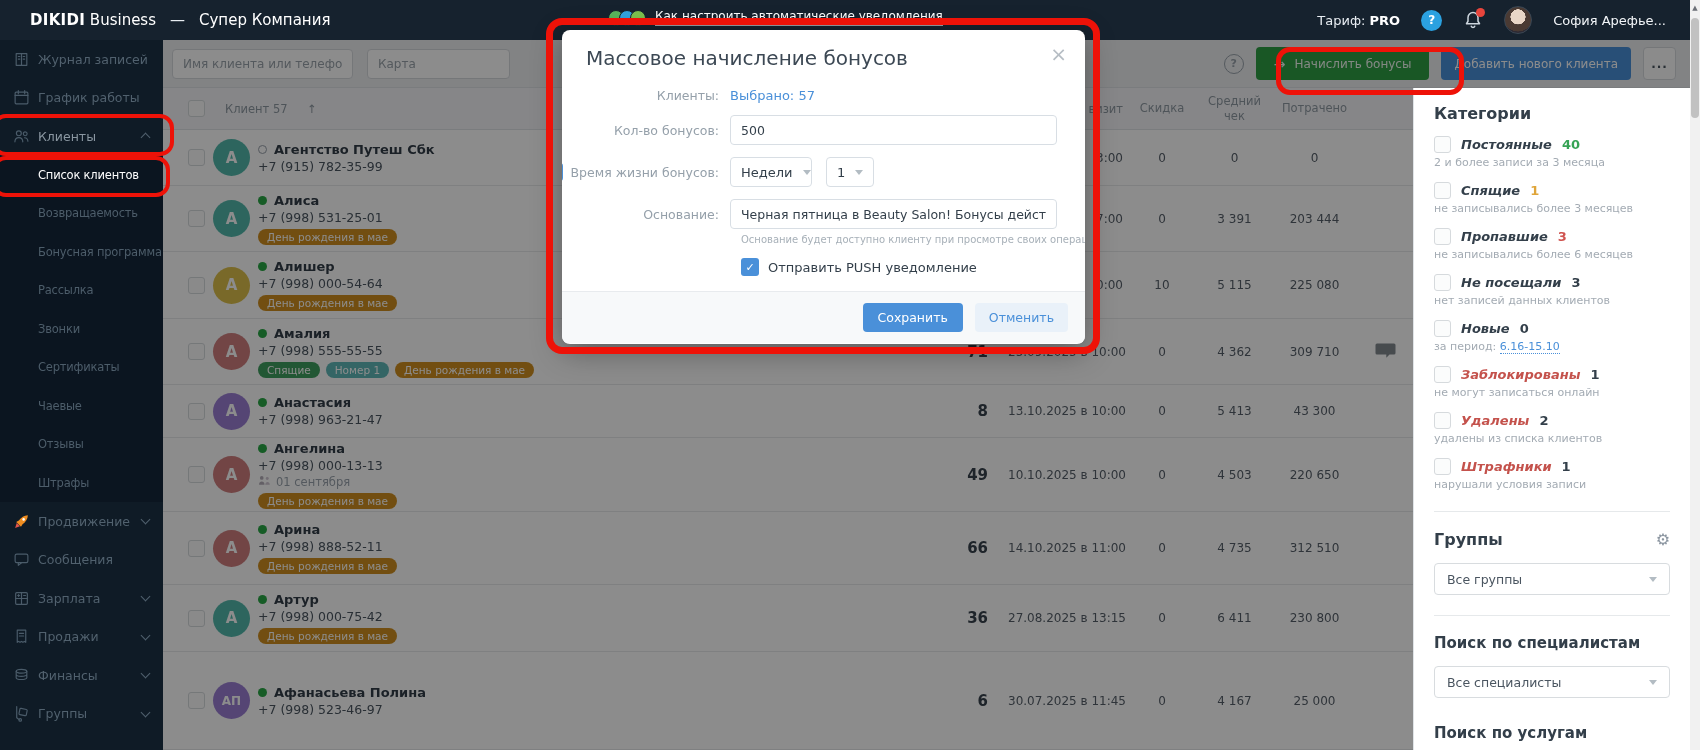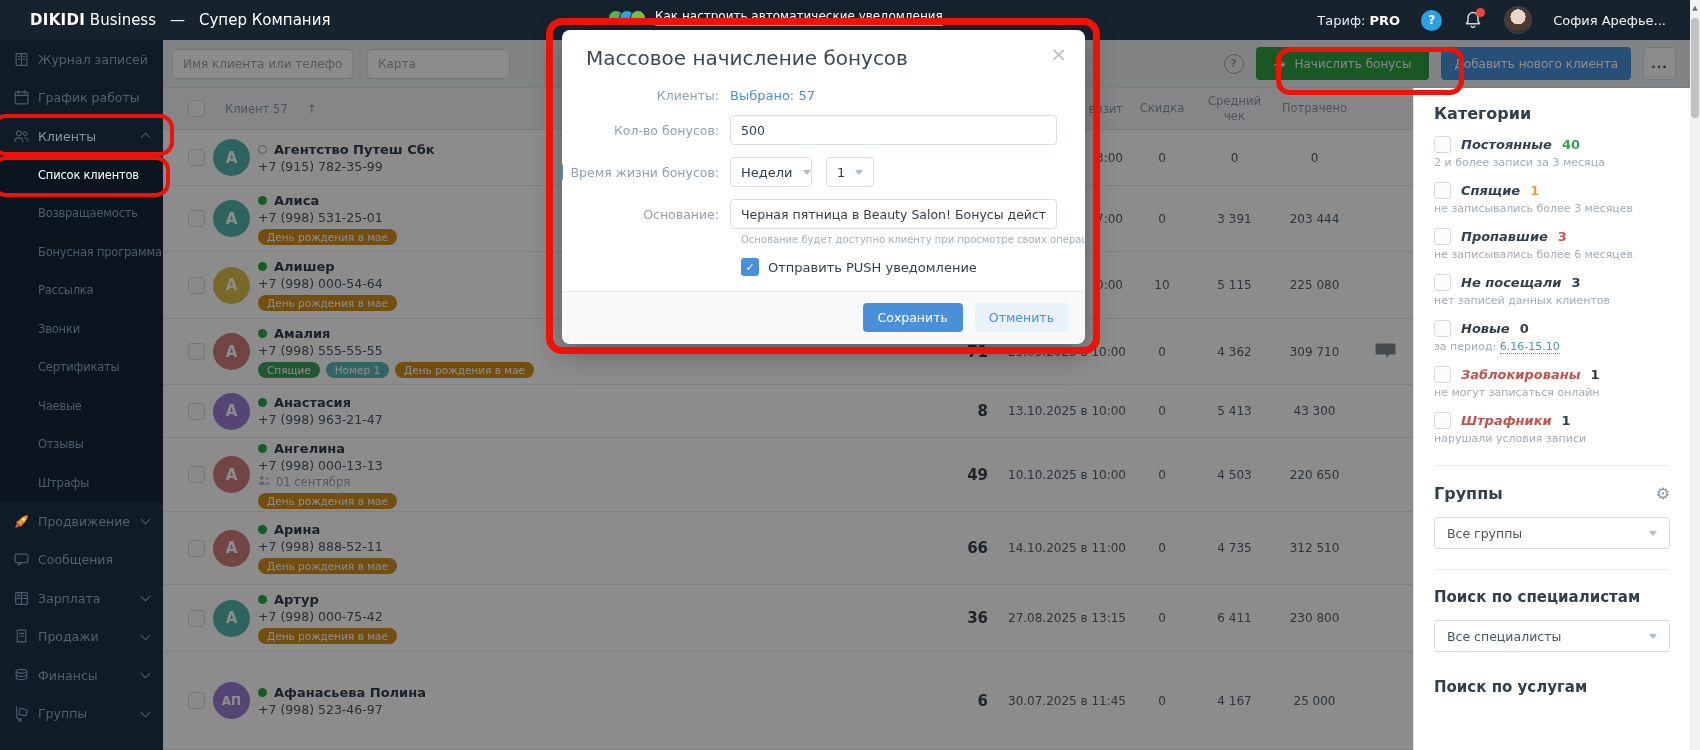--- a/index.html
+++ b/index.html
@@ -592,20 +592,28 @@
         <div class="cat-line">
           <span class="cb"></span>
           <span class="cat-label red">Заблокированы</span>
           <span class="cat-count" style="color: rgb(51, 63, 74);">1</span>
         </div>
         <div class="cat-desc">не могут записаться онлайн</div>
       </div>
       <div class="cat">
         <div class="cat-line">
           <span class="cb"></span>
+          <span class="cat-label red">Удалены</span>
+          <span class="cat-count" style="color: rgb(51, 63, 74);">2</span>
+        </div>
+        <div class="cat-desc">удалены из списка клиентов</div>
+      </div>
+      <div class="cat">
+        <div class="cat-line">
+          <span class="cb"></span>
           <span class="cat-label red">Штрафники</span>
           <span class="cat-count" style="color: rgb(51, 63, 74);">1</span>
         </div>
         <div class="cat-desc">нарушали условия записи</div>
       </div>
     </div>
   <div class="rp-div"></div>
   <div class="rp-head">
       <span class="rp-title">Группы</span>
       <span class="gear"></span>

